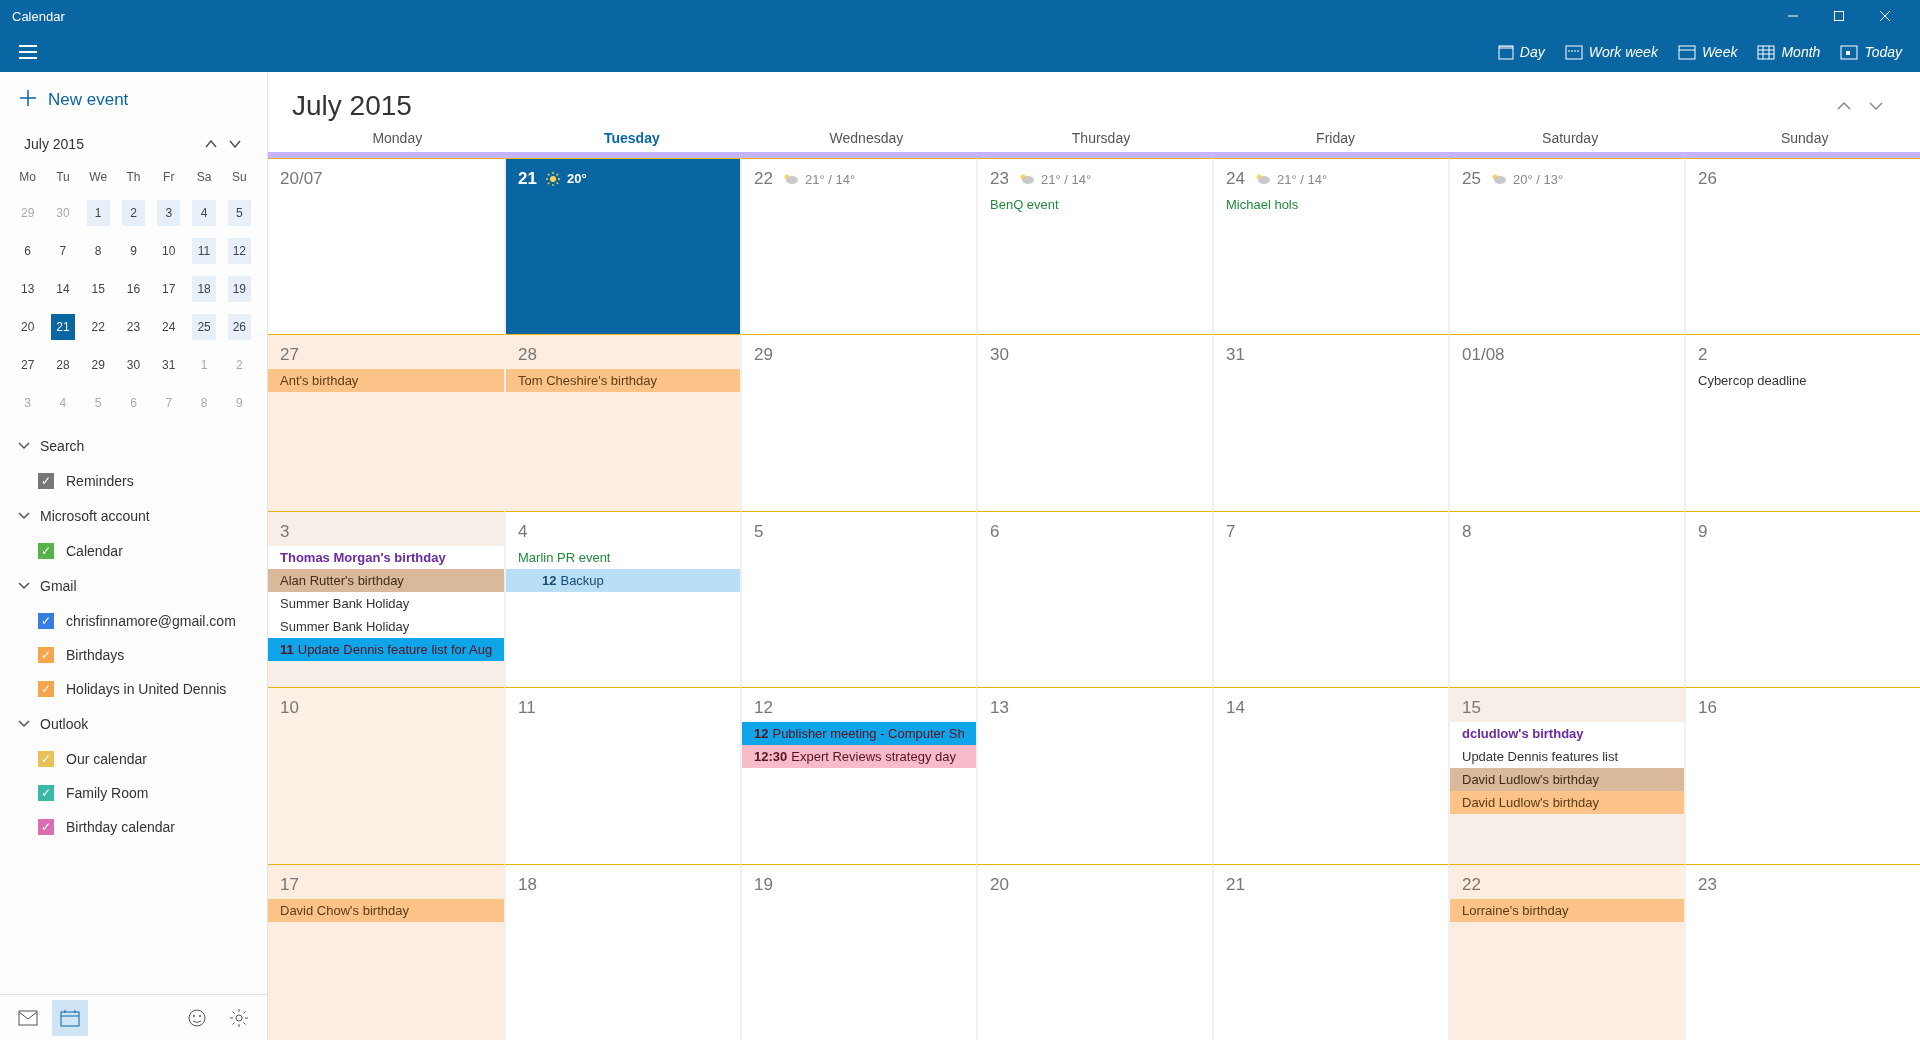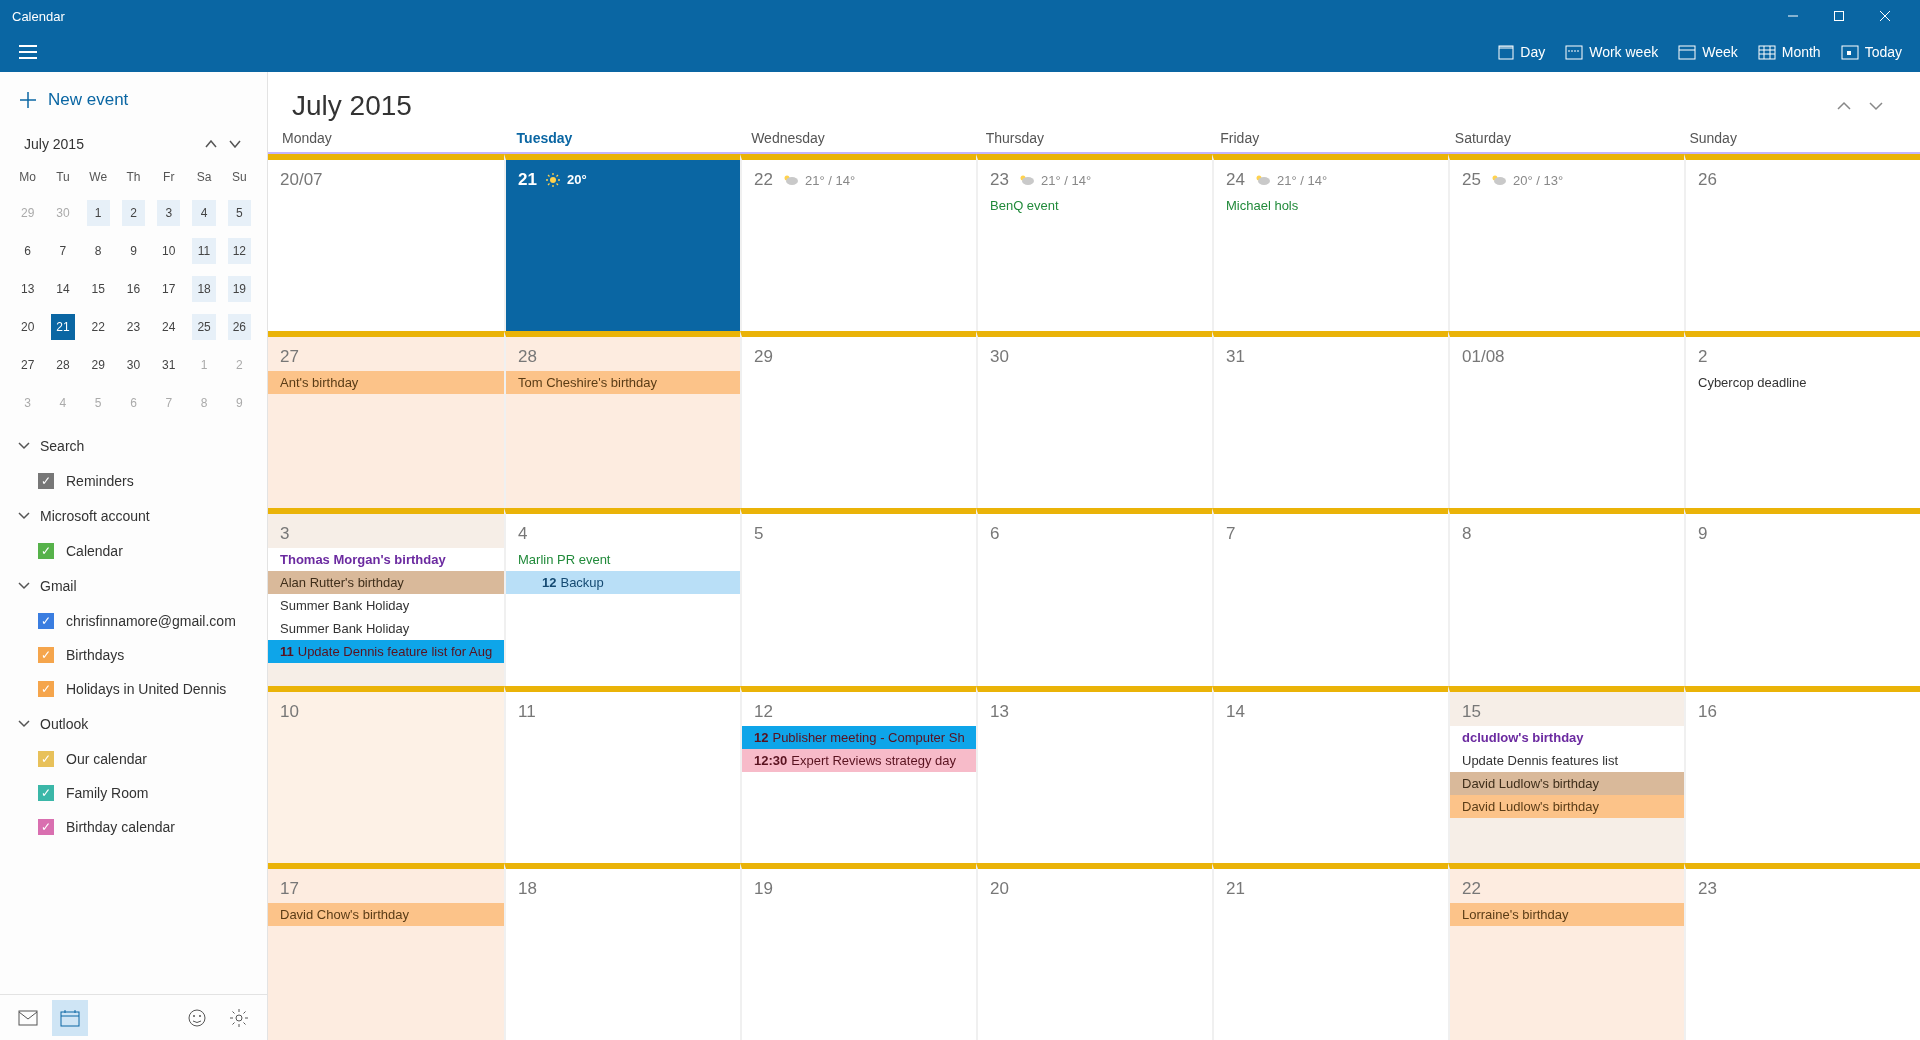--- a/index.html
+++ b/index.html
@@ -6,21 +6,21 @@
 body { width: 1920px; height: 1040px; background: #fff; overflow: hidden; display: flex; flex-direction: column; }
 .titlebar { height: 32px; background: #0a66a3; color: #fff; display: flex; align-items: center; padding: 0 12px; font-size: 13px; }
 .titlebar .spacer { flex: 1; }
 .titlebar .winbtn { width: 46px; height: 32px; display:flex; align-items:center; justify-content:center; cursor:pointer; }
 .ribbon { height: 40px; background: #0a66a3; display: flex; align-items: center; padding: 0 8px; gap: 8px; }
 .hamburger { width: 40px; height: 40px; display:flex; align-items:center; justify-content:center; color:#fff; cursor:pointer; }
 .ribbon .spacer { flex:1; }
 .view-btn { display:flex; align-items:center; gap:6px; padding:6px 10px; color:#fff; font-size:14px; cursor:pointer; }
 .content { flex:1; display:flex; min-height:0; }
 .sidebar { width:268px; border-right:1px solid #e3e3e3; display:flex; flex-direction:column; background:#fdfdfd; }
-.new-event { display:flex; align-items:center; gap:12px; padding:18px 20px 16px; color:#0a66a3; font-size:17px; cursor:pointer; }
+.new-event { display:flex; gap:12px; padding:18px 20px 16px; color:#0a66a3; font-size:17px; cursor:pointer; }
 .mini-header { display:flex; align-items:center; padding:6px 20px 6px 24px; font-size:14px; color:#333; }
 .mini-header .spacer { flex:1; }
 .chev { width:24px; height:24px; display:flex; align-items:center; justify-content:center; color:#555; cursor:pointer; }
 .mini-grid { display:grid; grid-template-columns: repeat(7,1fr); padding:4px 16px 12px; gap:12px; }
 .mini-dh { text-align:center; font-size:12px; color:#555; padding:4px 0; }
 .mini-day { text-align:center; font-size:12px; padding:6px 0; color:#444; cursor:pointer; }
 .mini-day.out { color:#aaa; }
 .mini-day.tint { background:#e7f0f8; }
 .mini-day.today { background:#0a66a3; color:#fff; }
 .section { padding:10px 18px; font-size:14px; color:#333; display:flex; align-items:center; gap:10px; }
@@ -28,25 +28,25 @@
 .check-row { padding:9px 18px 9px 38px; font-size:14px; color:#333; display:flex; align-items:center; gap:12px; white-space:nowrap; overflow:hidden; }
 .cb { width:16px; height:16px; border:1px solid #888; display:inline-flex; align-items:center; justify-content:center; font-size:12px; color:#fff; }
 .cb.grey{background:#777;border-color:#777;} .cb.green{background:#56b24a;border-color:#56b24a;} .cb.blue{background:#3a7de0;border-color:#3a7de0;} .cb.orange{background:#f5a54c;border-color:#f5a54c;} .cb.yellow{background:#e8c15a;border-color:#e8c15a;} .cb.teal{background:#3bb7a8;border-color:#3bb7a8;} .cb.pink{background:#d96fb0;border-color:#d96fb0;}
 .footer-bar { margin-top:auto; height:46px; border-top:1px solid #e3e3e3; display:flex; align-items:center; gap:6px; padding:0 10px; }
 .footer-ico { width:36px; height:36px; display:flex; align-items:center; justify-content:center; color:#555; cursor:pointer; }
 .footer-ico.active { background:#cfe5f5; color:#0a66a3; }
 .main { flex:1; display:flex; flex-direction:column; }
 .main-header { display:flex; align-items:center; padding:18px 24px 8px; }
 .month-title { font-size:28px; font-weight:300; color:#333; }
 .nav-arrows { margin-left:auto; display:flex; gap:8px; padding-right:8px; }
-.day-headers { display:grid; grid-template-columns:repeat(7,1fr); border-bottom:2px solid #c4b5fd; padding:0 0 6px 10px; }
+.day-headers { display:grid; grid-template-columns:repeat(7,1fr); border-bottom:6px solid #c4b5fd; padding:0 0 6px 10px;text-align:center; }
 .day-headers > div { font-size:14px; color:#555; padding-left:4px; }
 .day-headers > div.today-col { color:#0a66a3; font-weight:600; }
 .grid { flex:1; display:grid; grid-template-columns:repeat(7,1fr); grid-template-rows:repeat(5,1fr); }
-.cell { border-top:6px solid #eab308; border-left:2px solid #f0f0f0; position:relative; overflow:hidden; }
+.cell { border-top:1px solid #eab308; border-left:2px solid #f0f0f0; position:relative; overflow:hidden; }
 .cell:nth-child(7n+1){border-left:none;}
 .cell.today-cell { background:#0a66a3; color:#fff; }
 .daynum { padding:10px 0 4px 12px; font-size:17px; color:#777; display:flex; align-items:center; gap:8px; }
 .cell.today-cell .daynum { color:#fff; font-weight:700; }
 .cell.tint-orange { background:#fdece0; }
 .cell.tint-peach { background:#fdf1e6; }
 .cell.tint-beige { background:#f6eee7; }
 .wicon { display:flex; gap:6px; font-size:13px; color:#888; }
 .today-cell .wicon{color:#fff;}
 .events { display:flex; flex-direction:column; gap:0; }
@@ -88,21 +88,21 @@
 
 <div class="ribbon">
   <div class="hamburger">
     <svg width="18" height="14">
         <line x1="0" y1="1" x2="18" y2="1" stroke="#fff" stroke-width="2"></line>
         <line x1="0" y1="7" x2="18" y2="7" stroke="#fff" stroke-width="2"></line>
         <line x1="0" y1="13" x2="18" y2="13" stroke="#fff" stroke-width="2"></line>
       </svg>
   </div>
   <div class="spacer"></div>
-  <div id="view-buttons" style="display: flex;">
+  <div id="view-buttons" style="display: flex; font-style: italic;">
       <div class="view-btn">
         <svg width="16" height="16">
           <rect x="1" y="2" width="14" height="13" fill="none" stroke="#fff"></rect>
           <rect x="1" y="2" width="14" height="3" fill="#fff" opacity=".5"></rect>
         </svg>
         <span>Day</span>
       </div>
       <div class="view-btn">
         <svg width="18" height="16">
           <rect x="1" y="2" width="16" height="13" fill="none" stroke="#fff"></rect>

